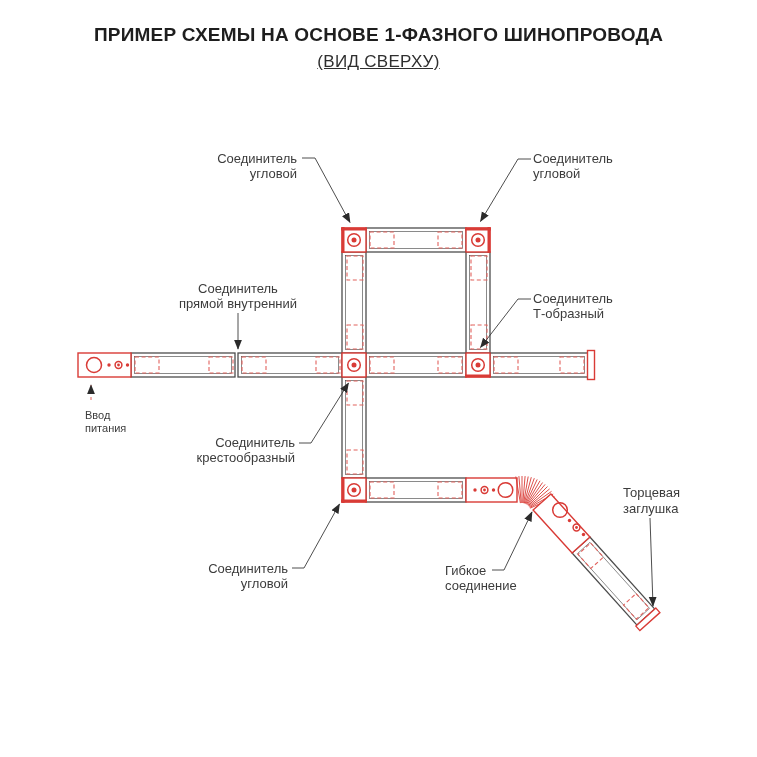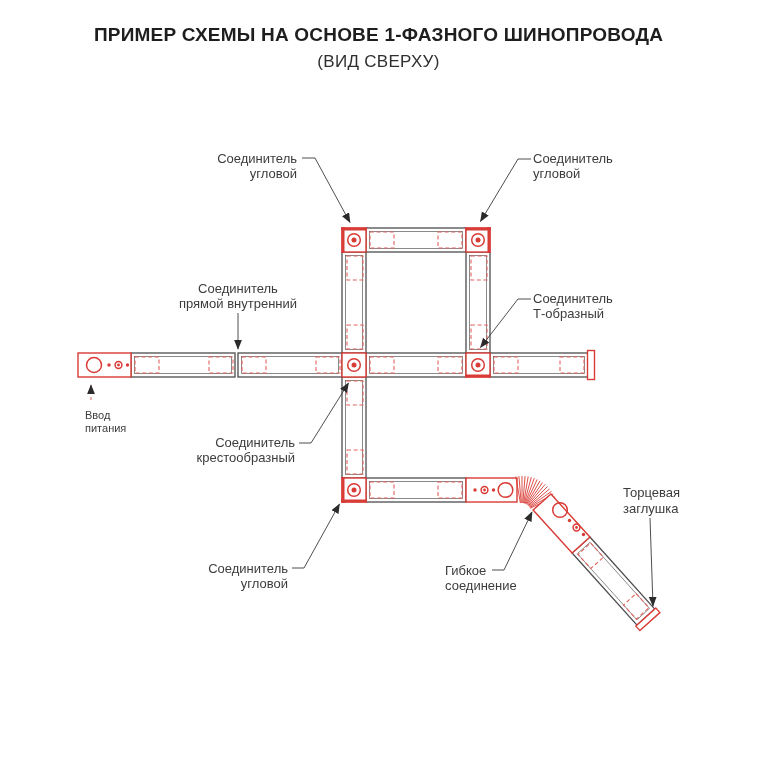--- a/index.html
+++ b/index.html
@@ -3,21 +3,21 @@
 <meta charset="utf-8">
 <style>
   :root{
     --red:#d93b36; --red-dash:#e2625d; --track:#4d4d4d; --label:#3c3c3c;
   }
   html,body{margin:0;padding:0;background:#fff;}
   .page{position:relative;width:757px;height:757px;background:#fff;overflow:hidden;
         font-family:"Liberation Sans",sans-serif;}
   .hdr{position:absolute;top:24px;left:0;right:0;text-align:center;}
   .hdr h1{margin:0;font-size:19px;font-weight:700;color:#1e1e1e;letter-spacing:.2px;}
-  .hdr h2{margin:6px 0 0 0;font-size:17px;font-weight:400;color:#2f2f2f;letter-spacing:.3px;}
+  .hdr h2{margin:6px 0 0 0;font-size:17px;font-weight:400;color:#2f2f2f;letter-spacing:.3px;text-decoration:underline;}
   svg.diagram{position:absolute;top:0;left:0;}
   .t-outer{fill:#fff;stroke:var(--track);stroke-width:1.3;}
   .t-inner{fill:none;stroke:var(--track);stroke-width:.65;}
   .conn{fill:#fff;stroke:var(--red);stroke-width:1.4;}
   .conn-edge{stroke:var(--red);stroke-width:3;stroke-linecap:butt;}
   .dash{fill:none;stroke:var(--red-dash);stroke-width:1.1;stroke-dasharray:4 2.6;}
   .ring{fill:none;stroke:var(--red);stroke-width:1.5;}
   .dot{fill:var(--red);stroke:none;}
   .fan line{stroke:var(--red);stroke-width:.9;}
   .leader{fill:none;stroke:#3a3a3a;stroke-width:.9;}

